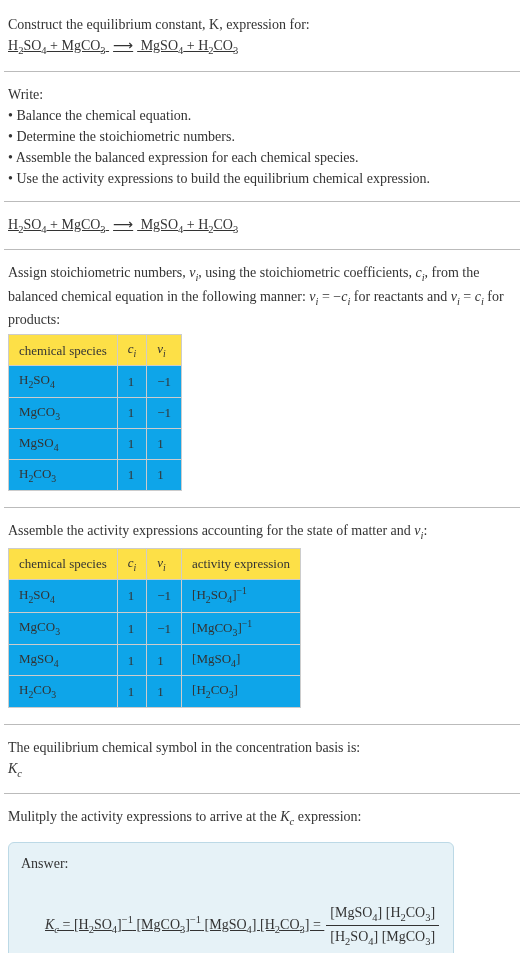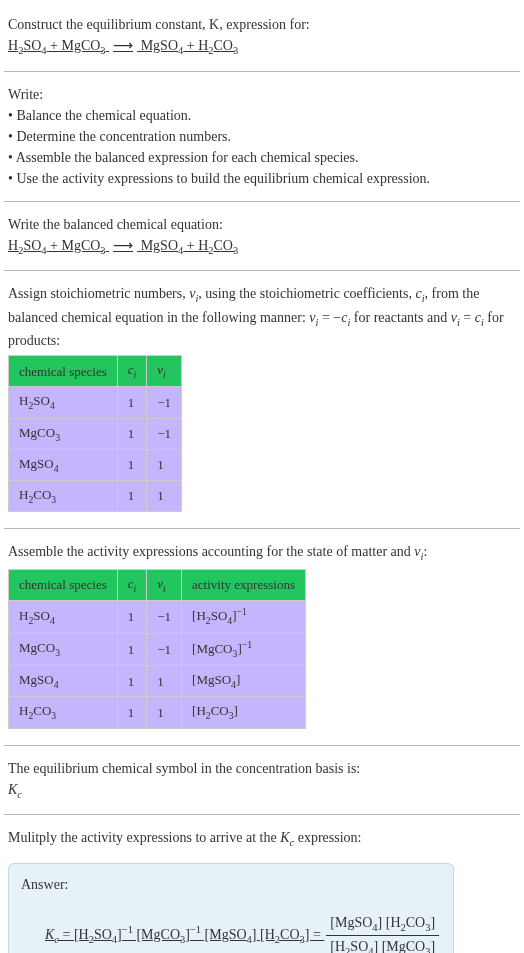--- a/index.html
+++ b/index.html
@@ -21,37 +21,37 @@
       border-collapse: collapse;
       margin-top: 4px;
       margin-bottom: 4px;
       font-size: 13px;
     }
     table.data th, table.data td {
       border: 1px solid #ccc;
       padding: 4px 10px;
       text-align: left;
       font-weight: normal;
-      background: #c4b5fd;
+      background: #0ea5e9;
     }
-    table.data th { background: #22c55e; }
+    table.data th { background: #fde047; }
     .answer-box {
       background: #e6f2f7;
       border: 1px solid #bcd9e6;
       border-radius: 6px;
       padding: 10px 12px;
       display: inline-block;
       max-width: 100%;
     }
     .answer-label { margin-bottom: 16px; }
     .frac {
       display: inline-block;
       vertical-align: middle;
       text-align: center;
-      margin: 1px 2px;
+      margin: 12px 2px;
     }
     .frac .num { display: block; border-bottom: 1px solid #333; padding: 0 4px; }
     .frac .den { display: block; padding: 0 4px; }
     .arrow { margin: 0 4px; }
     .bullet-line { padding-left: 0; }
   </style>
 </head>
 <body>
 
 <div class="section">
@@ -59,29 +59,28 @@
     <span>Construct the equilibrium constant, K, expression for:</span>
   </div>
   <div class="eq">H<sub>2</sub>SO<sub>4</sub> + MgCO<sub>3</sub> <span class="arrow">⟶</span> MgSO<sub>4</sub> + H<sub>2</sub>CO<sub>3</sub></div>
 </div>
 
 <hr class="hr">
 
 <div class="section">
   <div>Write:</div>
   <div class="bullet-line">• Balance the chemical equation.</div>
-  <div class="bullet-line">• Determine the concentration numbers.</div>
+  <div class="bullet-line">• Determine the stoichiometric numbers.</div>
   <div class="bullet-line">• Assemble the balanced expression for each chemical species.</div>
   <div class="bullet-line">• Use the activity expressions to build the equilibrium chemical expression.</div>
 </div>
 
 <hr class="hr">
 
 <div class="section">
-  <div>Write the balanced chemical equation:</div>
   <div class="eq">H<sub>2</sub>SO<sub>4</sub> + MgCO<sub>3</sub> <span class="arrow">⟶</span> MgSO<sub>4</sub> + H<sub>2</sub>CO<sub>3</sub></div>
 </div>
 
 <hr class="hr">
 
 <div class="section">
   <div>Assign stoichiometric numbers, <i>ν<sub>i</sub></i>, using the stoichiometric coefficients, <i>c<sub>i</sub></i>, from the balanced chemical equation in the following manner: <i>ν<sub>i</sub></i> = −<i>c<sub>i</sub></i> for reactants and <i>ν<sub>i</sub></i> = <i>c<sub>i</sub></i> for products:</div>
   <table class="data">
     <tbody>
         <tr>
@@ -116,21 +115,21 @@
 <hr class="hr">
 
 <div class="section">
   <div>Assemble the activity expressions accounting for the state of matter and <i>ν<sub>i</sub></i>:</div>
   <table class="data">
     <tbody>
         <tr>
       <th>chemical species</th>
       <th><i>c<sub>i</sub></i></th>
       <th><i>ν<sub>i</sub></i></th>
-      <th>activity expressions</th>
+      <th>activity expression</th>
     </tr>
     <tr>
       <td>H<sub>2</sub>SO<sub>4</sub></td>
       <td>1</td>
       <td>−1</td>
       <td>[H<sub>2</sub>SO<sub>4</sub>]<sup>−1</sup></td>
     </tr>
     <tr>
       <td>MgCO<sub>3</sub></td>
       <td>1</td>

